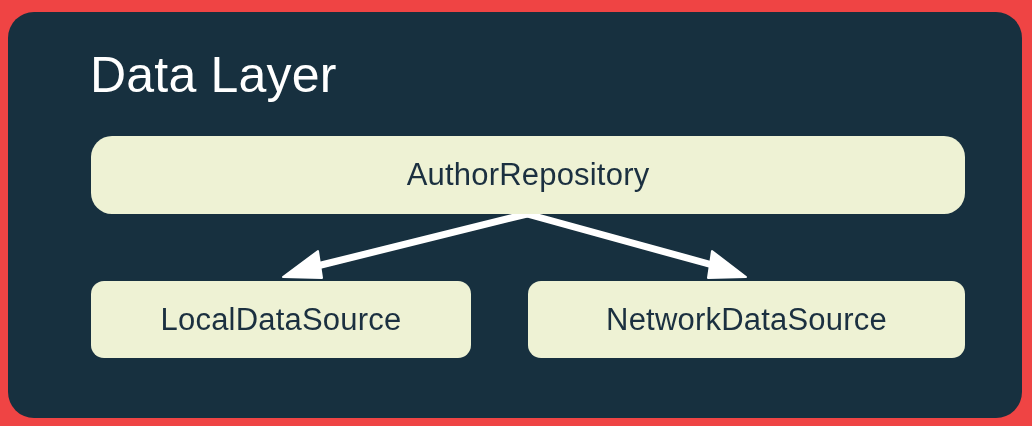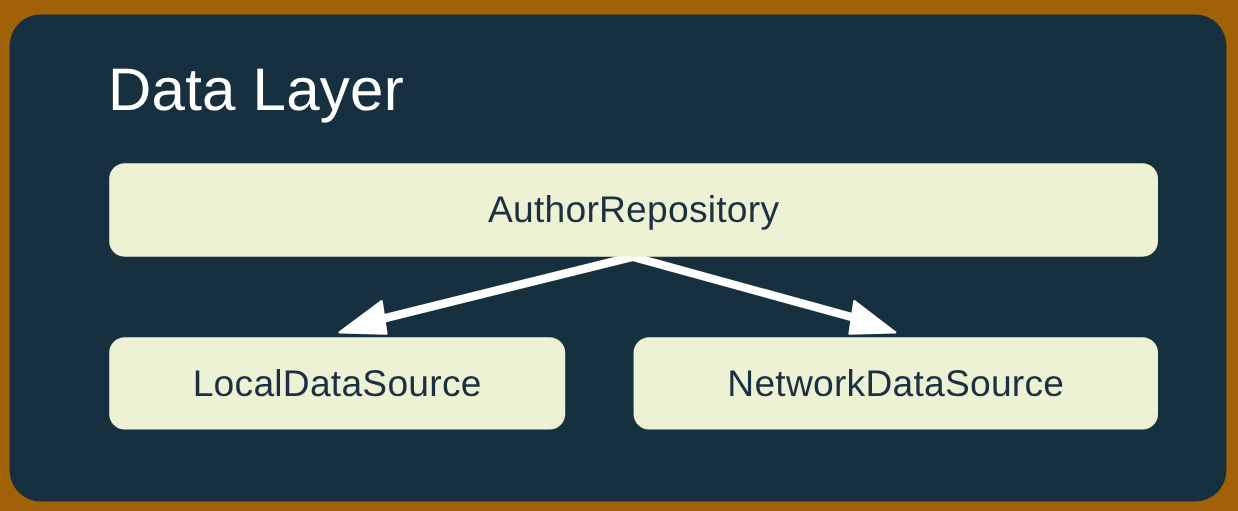--- a/index.html
+++ b/index.html
@@ -10,21 +10,21 @@
   body {
     width: 1032px;
     height: 426px;
     font-family: "Liberation Sans", sans-serif;
     overflow: hidden;
   }
   #stage {
     position: relative;
     width: 1032px;
     height: 426px;
-    background: #a16207;
+    background: #ef4444;
   }
   .layer-container {
     position: absolute;
     left: 8px;
     top: 12px;
     width: 1014px;
     height: 406px;
     background: #17303f;
     border-radius: 26px;
     box-sizing: border-box;
@@ -52,20 +52,21 @@
     font-weight: 400;
     letter-spacing: 0.2px;
     box-sizing: border-box;
     white-space: nowrap;
   }
   #node-repository {
     left: 91px;
     top: 136px;
     width: 874px;
     height: 78px;
+    border-radius: 21px;
   }
   #node-local {
     left: 91px;
     top: 281px;
     width: 380px;
     height: 77px;
   }
   #node-network {
     left: 528px;
     top: 281px;

